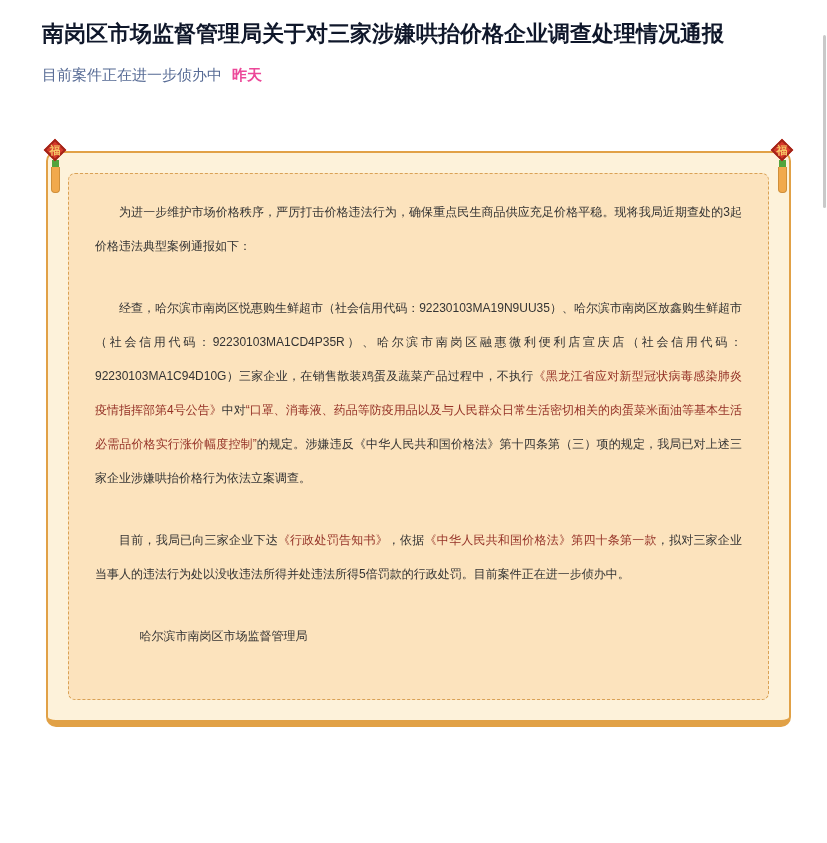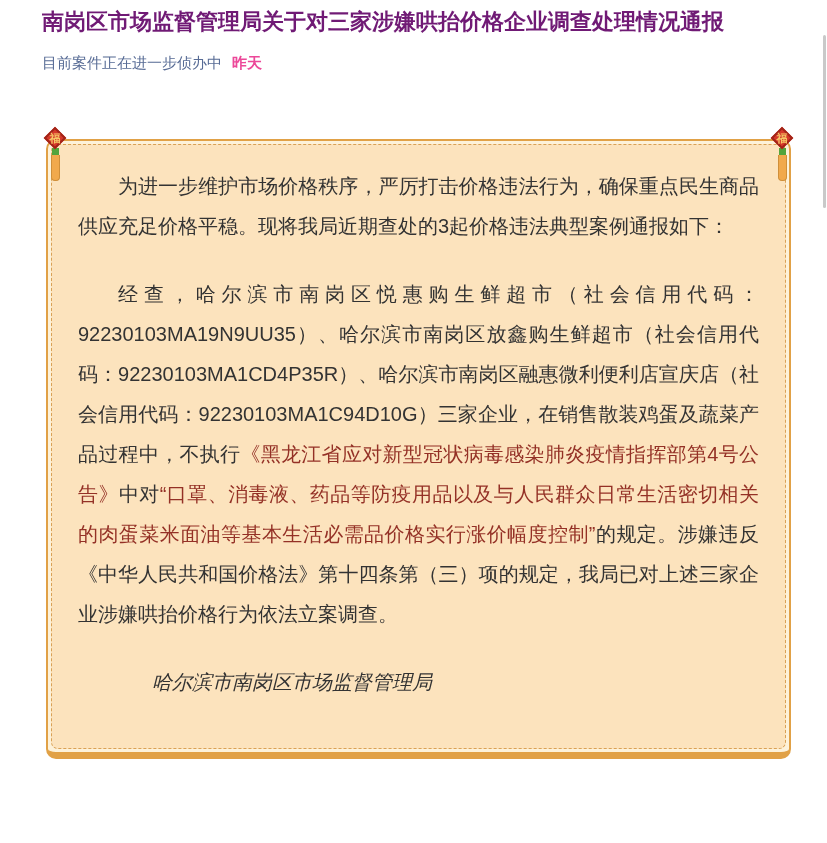--- a/index.html
+++ b/index.html
@@ -4,25 +4,25 @@
 <style>
   * { box-sizing: border-box; margin: 0; padding: 0; }
   html, body { background: #ffffff; }
   body {
     width: 827px; height: 843px;
     position: relative;
     font-family: "Liberation Sans", "DejaVu Sans", sans-serif;
     overflow: hidden;
   }
   .article-title {
-    margin: 5px 42px 0 42px;
+    margin: 17px 42px 0 42px;
     font-size: 22px;
     line-height: 33px;
     font-weight: 700;
-    color: #701a75;
+    color: #0f172a;
   }
   .article-meta {
     margin: 15px 42px 0 42px;
     font-size: 15px;
     line-height: 20px;
   }
   .author-link {
     color: #576b95;
     text-decoration: none;
     margin-right: 10px;
@@ -33,35 +33,35 @@
   .notice-box {
     position: relative;
     margin: 66px 36px 0 46px;
     width: 745px;
     background: #fdf2da;
     border: 2px solid #e1a146;
     border-bottom-width: 7px;
     border-radius: 10px;
   }
   .notice-inner {
-    margin: 3px;
+    margin: 20px;
     border: 1px dashed #d9a155;
     border-radius: 7px;
     background: #fce3bd;
     padding: 21px 26px 46px 26px;
-    font-size: 20px;
-    line-height: 40px;
+    font-size: 12px;
+    line-height: 34px;
     color: #333333;
     text-align: justify;
   }
   .body-para { margin: 0 0 28px 0; text-indent: 2em; }
   .body-para:last-of-type { margin-bottom: 28px; }
   .red-span { color: #943126; }
   .sig { margin: 0; text-align: left; }
-  .sig-org  { padding-left: 3.7em; font-style: italic; }
+  .sig-org  { padding-left: 3.7em; }
   .sig-date { padding-left: 5.9em; }
 
   
   .ornament {
     position: absolute;
     top: -11px;
     width: 26px;
     display: flex;
     flex-direction: column;
     align-items: center;
@@ -129,18 +129,19 @@
       <span class="fu-char">福</span>
     </div>
     <div class="tassel-bead"></div>
     <div class="tassel-strip"></div>
   </div>
 
   <div class="notice-inner">
     <div id="paragraphs">
         <p class="body-para"><span>为进一步维护市场价格秩序，严厉打击价格违法行为，确保重点民生商品供应充足价格平稳。现将我局近期查处的3起价格违法典型案例通报如下：</span></p>
         <p class="body-para"><span>经查，哈尔滨市南岗区悦惠购生鲜超市（社会信用代码：92230103MA19N9UU35）、哈尔滨市南岗区放鑫购生鲜超市（社会信用代码：92230103MA1CD4P35R）、哈尔滨市南岗区融惠微利便利店宣庆店（社会信用代码：92230103MA1C94D10G）三家企业，在销售散装鸡蛋及蔬菜产品过程中，不执行</span><span class="red-span">《黑龙江省应对新型冠状病毒感染肺炎疫情指挥部第4号公告》</span><span>中对</span><span class="red-span">“口罩、消毒液、药品等防疫用品以及与人民群众日常生活密切相关的肉蛋菜米面油等基本生活必需品价格实行涨价幅度控制”</span><span>的规定。涉嫌违反《中华人民共和国价格法》第十四条第（三）项的规定，我局已对上述三家企业涉嫌哄抬价格行为依法立案调查。</span></p>
+        <p class="body-para"><span>目前，我局已向三家企业下达</span><span class="red-span">《行政处罚告知书》</span><span>，依据</span><span class="red-span">《中华人民共和国价格法》第四十条第一款</span><span>，拟对三家企业当事人的违法行为处以没收违法所得并处违法所得5倍罚款的行政处罚。目前案件正在进一步侦办中。</span></p>
       </div>
     <p class="sig sig-org">哈尔滨市南岗区市场监督管理局</p>
   </div>
 </div>
 
 <div class="scrollbar-thumb"></div>
 
 </body></html>

